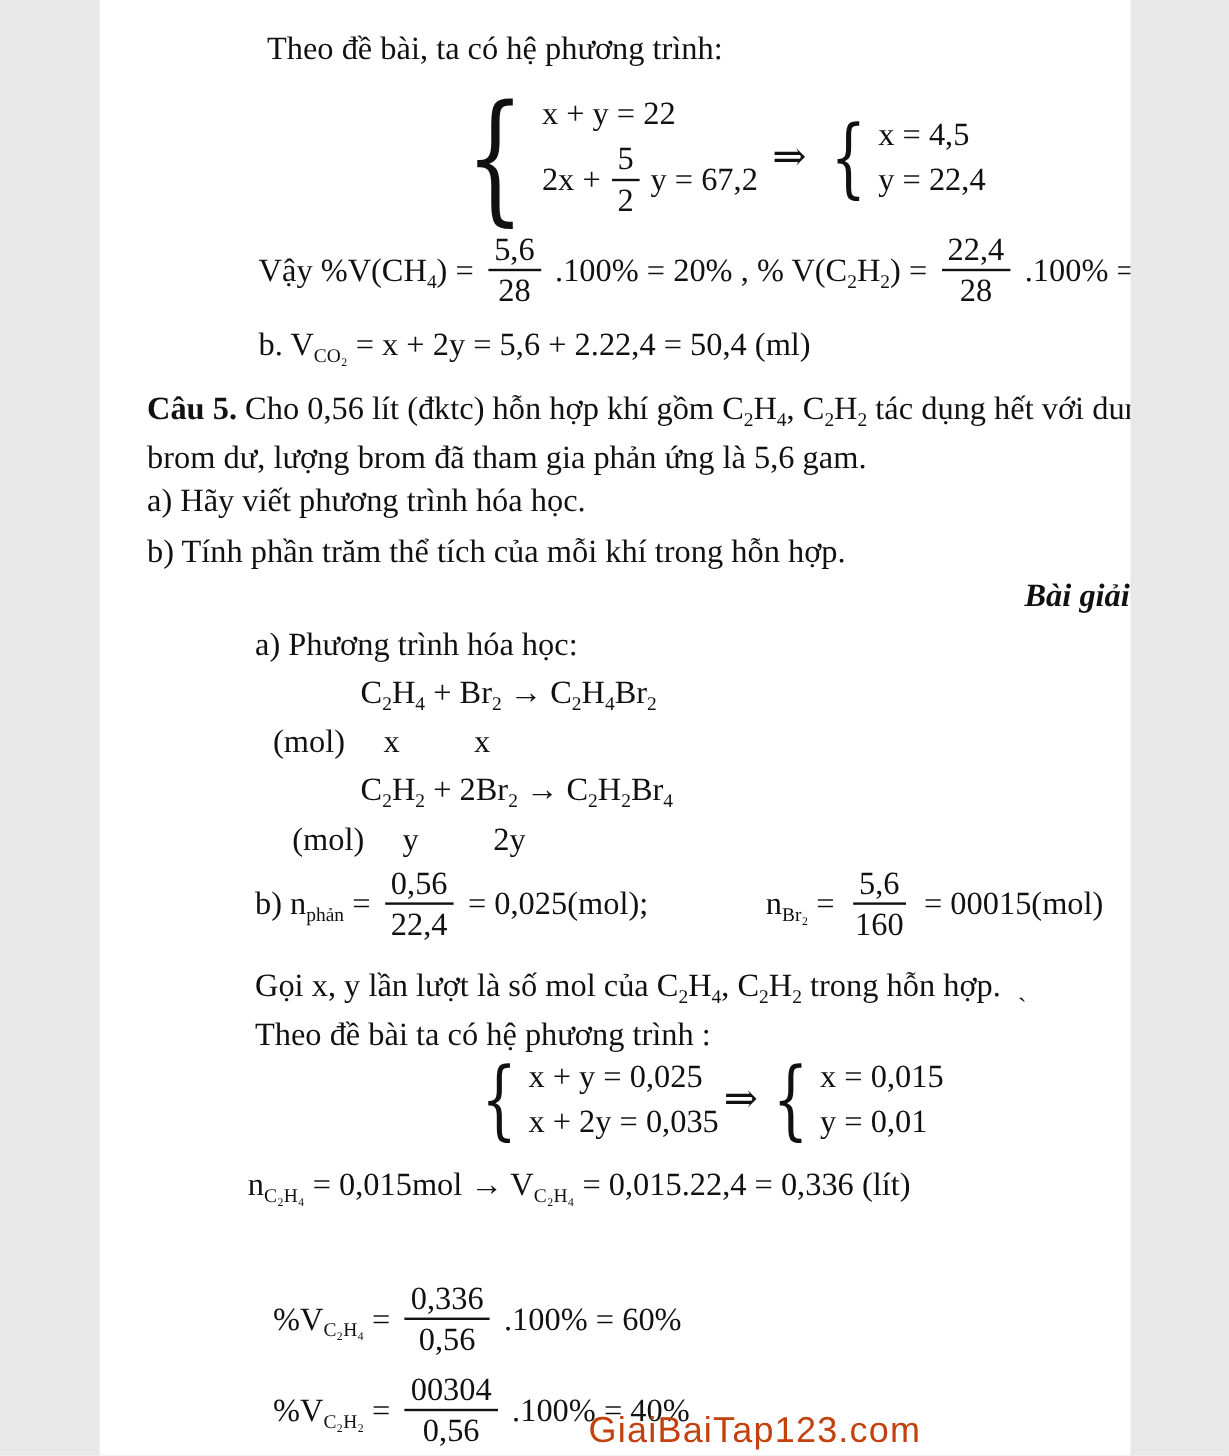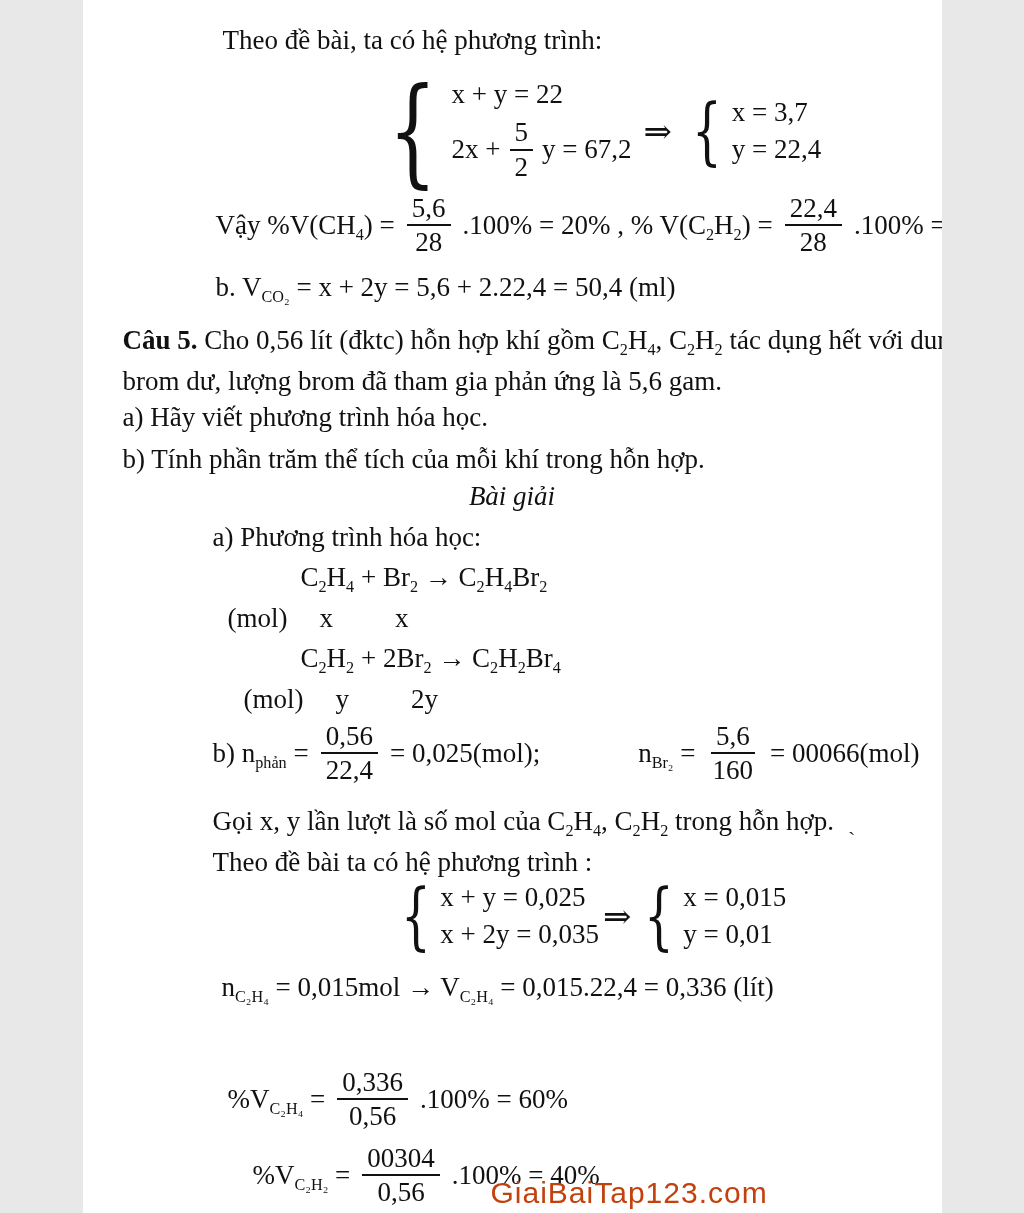--- a/index.html
+++ b/index.html
@@ -21,21 +21,21 @@
   .frac{display:inline-flex;flex-direction:column;align-items:center;line-height:1.2;margin:0 2px;}
   .frac .num{padding:0 5px;border-bottom:2px solid #111;}
   .frac .den{padding:0 5px;}
   .sys{display:flex;align-items:center;}
   .brace{font-family:"DejaVu Serif",serif;font-weight:300;line-height:1;transform:scaleX(.65);transform-origin:center;}
   .brace.b-lg{font-size:118px;}
   .brace.b-md{font-size:72px;}
   .eqcol{display:flex;flex-direction:column;gap:6px;margin-left:2px;}
   .eqline{display:flex;align-items:center;gap:7px;}
   .dblarrow{font-size:34px;margin:0 12px;font-family:"DejaVu Serif",serif;}
-  .center{left:0;width:100%;text-align:center;}
+  .center{left:0;width:100%;text-align:right;font-weight:bold;}
   .italic{font-style:italic;}
   .gap-lg{margin-left:88px;}
   .molv1{margin-left:32px;}
   .molv2{margin-left:62px;}
   .stray{font-size:22px;margin-left:14px;color:#222;}
   .watermark{
     font-family:"Liberation Sans","DejaVu Sans",sans-serif;
     font-size:30px;color:#c2410c;letter-spacing:1px;
   }
 </style>
@@ -55,21 +55,21 @@
         <span class="frac">
           <span class="num">5</span>
           <span class="den">2</span>
         </span>
         <span>y = 67,2</span>
       </div>
     </div>
     <span class="dblarrow">⇒</span>
     <span class="brace b-md">{</span>
     <div class="eqcol">
-      <div class="eqline">x = 3,7</div>
+      <div class="eqline">x = 4,5</div>
       <div class="eqline">y = 22,4</div>
     </div>
   </div>
 
   <div class="abs mline" style="left:133px;top:192px;">
     <span>Vậy %V(CH<sub>4</sub>) =</span>
     <span class="frac">
       <span class="num">5,6</span>
       <span class="den">28</span>
     </span>
@@ -110,21 +110,21 @@
     <span class="frac">
       <span class="num">0,56</span>
       <span class="den">22,4</span>
     </span>
     <span>= 0,025(mol);</span>
     <span class="gap-lg">n<sub>Br₂</sub>  =</span>
     <span class="frac">
       <span class="num">5,6</span>
       <span class="den">160</span>
     </span>
-    <span>= 00066(mol)</span>
+    <span>= 00015(mol)</span>
   </div>
 
   <div class="abs" style="left:130px;top:806px;">
     <span>Gọi x, y lần lượt là số mol của C<sub>2</sub>H<sub>4</sub>, C<sub>2</sub>H<sub>2</sub> trong hỗn hợp.</span><span class="stray">ˎ</span>
   </div>
 
   <div class="abs" style="left:130px;top:847px;">Theo đề bài ta có hệ phương trình :</div>
 
   <div class="abs sys" style="left:310px;top:880px;">
     <span class="brace b-md">{</span>
@@ -133,33 +133,33 @@
       <div class="eqline">x + 2y = 0,035</div>
     </div>
     <span class="dblarrow" style="margin:0 4px;">⇒</span>
     <span class="brace b-md">{</span>
     <div class="eqcol">
       <div class="eqline">x = 0,015</div>
       <div class="eqline">y = 0,01</div>
     </div>
   </div>
 
-  <div class="abs" style="left:139px;top:972px;">n<sub>C₂H₄</sub>  = 0,015mol → V<sub>C₂H₄</sub>  = 0,015.22,4 = 0,336  (lít)</div>
+  <div class="abs" style="left:124px;top:972px;">n<sub>C₂H₄</sub>  = 0,015mol → V<sub>C₂H₄</sub>  = 0,015.22,4 = 0,336  (lít)</div>
 
 
   <div class="abs mline" style="left:145px;top:1066px;">
     <span>%V<sub>C₂H₄</sub>  =</span>
     <span class="frac">
       <span class="num">0,336</span>
       <span class="den">0,56</span>
     </span>
     <span>.100% = 60%</span>
   </div>
 
-  <div class="abs mline" style="left:145px;top:1142px;margin-left:25px;">
+  <div class="abs mline" style="left:145px;top:1142px;">
     <span>%V<sub>C₂H₂</sub>  =</span>
     <span class="frac">
       <span class="num">00304</span>
       <span class="den">0,56</span>
     </span>
     <span>.100% = 40%</span>
   </div>
 
   <div class="abs watermark" style="left:408px;top:1176px;">GiaiBaiTap123.com</div>
 

